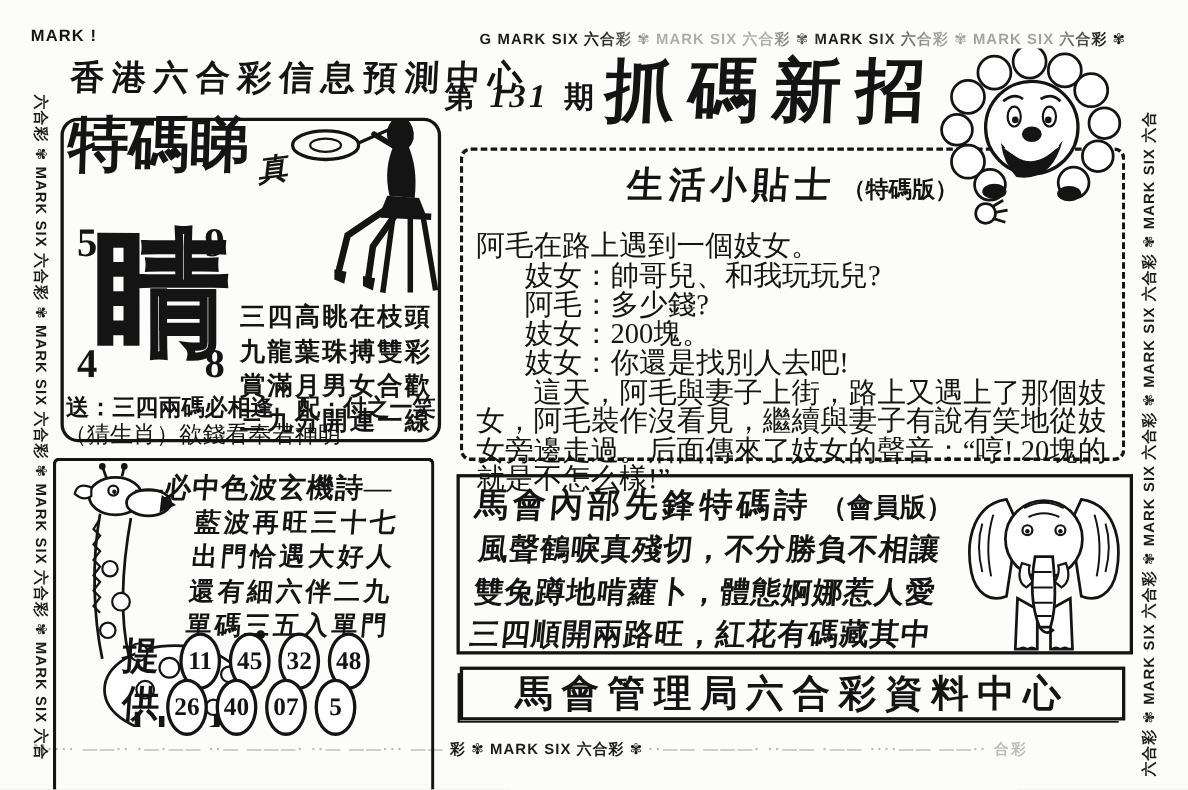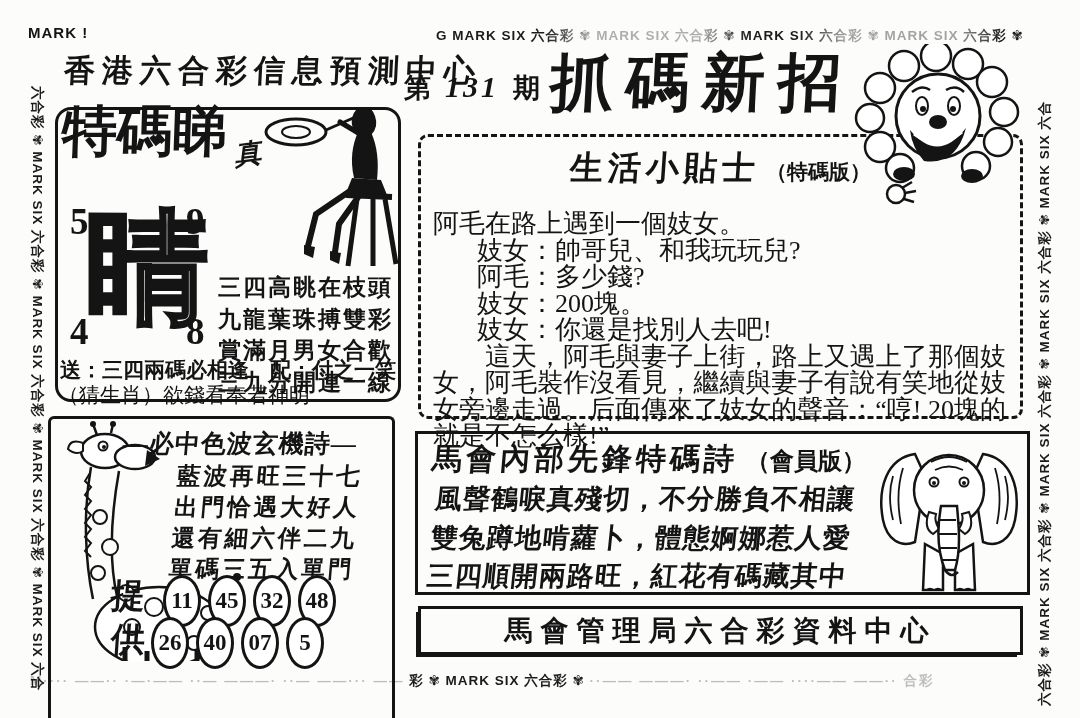--- a/index.html
+++ b/index.html
@@ -71,21 +71,21 @@
 
   #insider-box { left:415px; top:431px; width:615px; height:164px; border:3.5px solid #141414; }
   .ib-titlerow { position:absolute; left:14px; top:5px; white-space:nowrap; }
   .ib-title { font-size:30px; font-weight:bold; letter-spacing:4px; transform:skewX(-5deg); display:inline-block; }
   .ib-note { font-size:24px; font-weight:bold; margin-left:8px; }
   .ib-poem { position:absolute; left:13px; top:46px; font-size:27px; line-height:38.5px; letter-spacing:1px; font-weight:600; transform:skewX(-6deg); white-space:nowrap; }
   .ib-elephant { right:2px; top:2px; }
 
   #footer-box { left:418px; top:606px; width:605px; height:49px; border:3.5px solid #141414;
     display:flex; align-items:center; justify-content:center;
-    font-size:28px; font-weight:bold; letter-spacing:8px;
+    font-size:34px; font-weight:bold; letter-spacing:8px;
     box-shadow:-4px 4px 0 -2px #141414; }
 
   svg .ln { stroke:#141414; fill:none; }
   svg .fl { fill:#141414; stroke:none; }
   svg .wh { fill:#ffffff; stroke:#141414; }
 </style>
 </head>
 <body>
 
 <div id="page">

